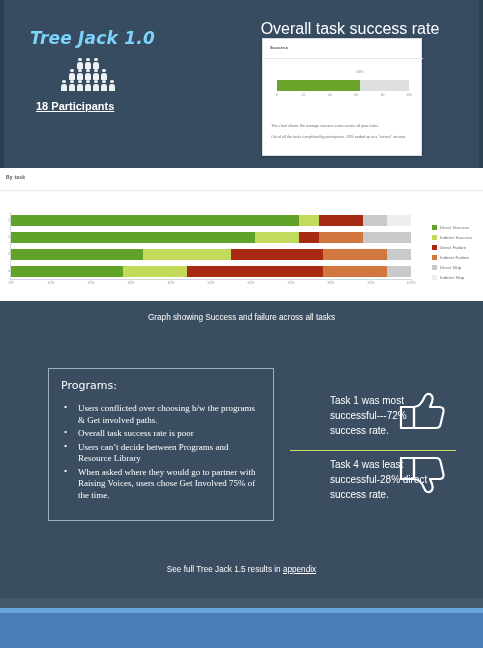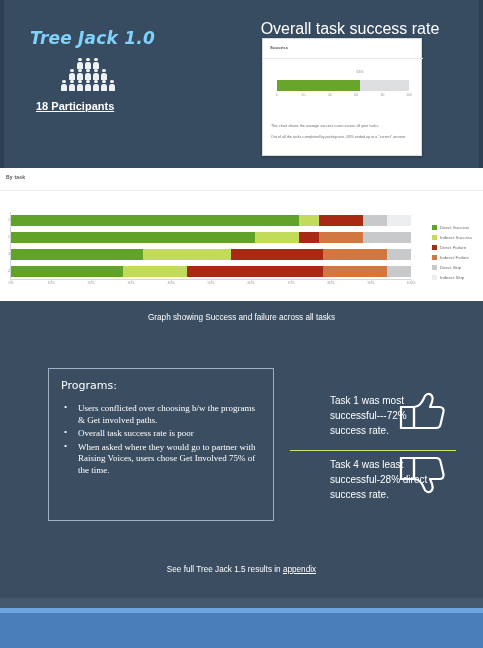--- a/index.html
+++ b/index.html
@@ -361,20 +361,21 @@
       </div>
     </div>
 
   <div class="caption">Graph showing Success and failure across all tasks</div>
 
   <div class="findings">
     <div class="findings-h">Programs:</div>
     <ul class="f-list">
       <li>Users conflicted over choosing b/w the programs &amp; Get involved  paths.</li>
       <li>Overall task success rate is poor</li>
+      <li>Users can’t decide between Programs and Resource Library</li>
       <li>When asked where they would go to partner with Raising Voices, users chose Get Involved 75% of the time.</li>
     </ul>
   </div>
 
   <div class="callout c1">
     <div class="callout-tx">Task 1 was most successful---72% success rate.</div>
     <span class="thumb">
       <svg width="48" height="40" viewBox="0 0 48 40">
         <path d="M3 16 H16 V37 H3 Z" fill="none" stroke="#ffffff" stroke-width="2.2"></path>
         <path d="M16 16 C20 16 24 12 26 7 C27 3.5 30 2 32.5 3.5 C35 5 35 8 34 11 L32 16

